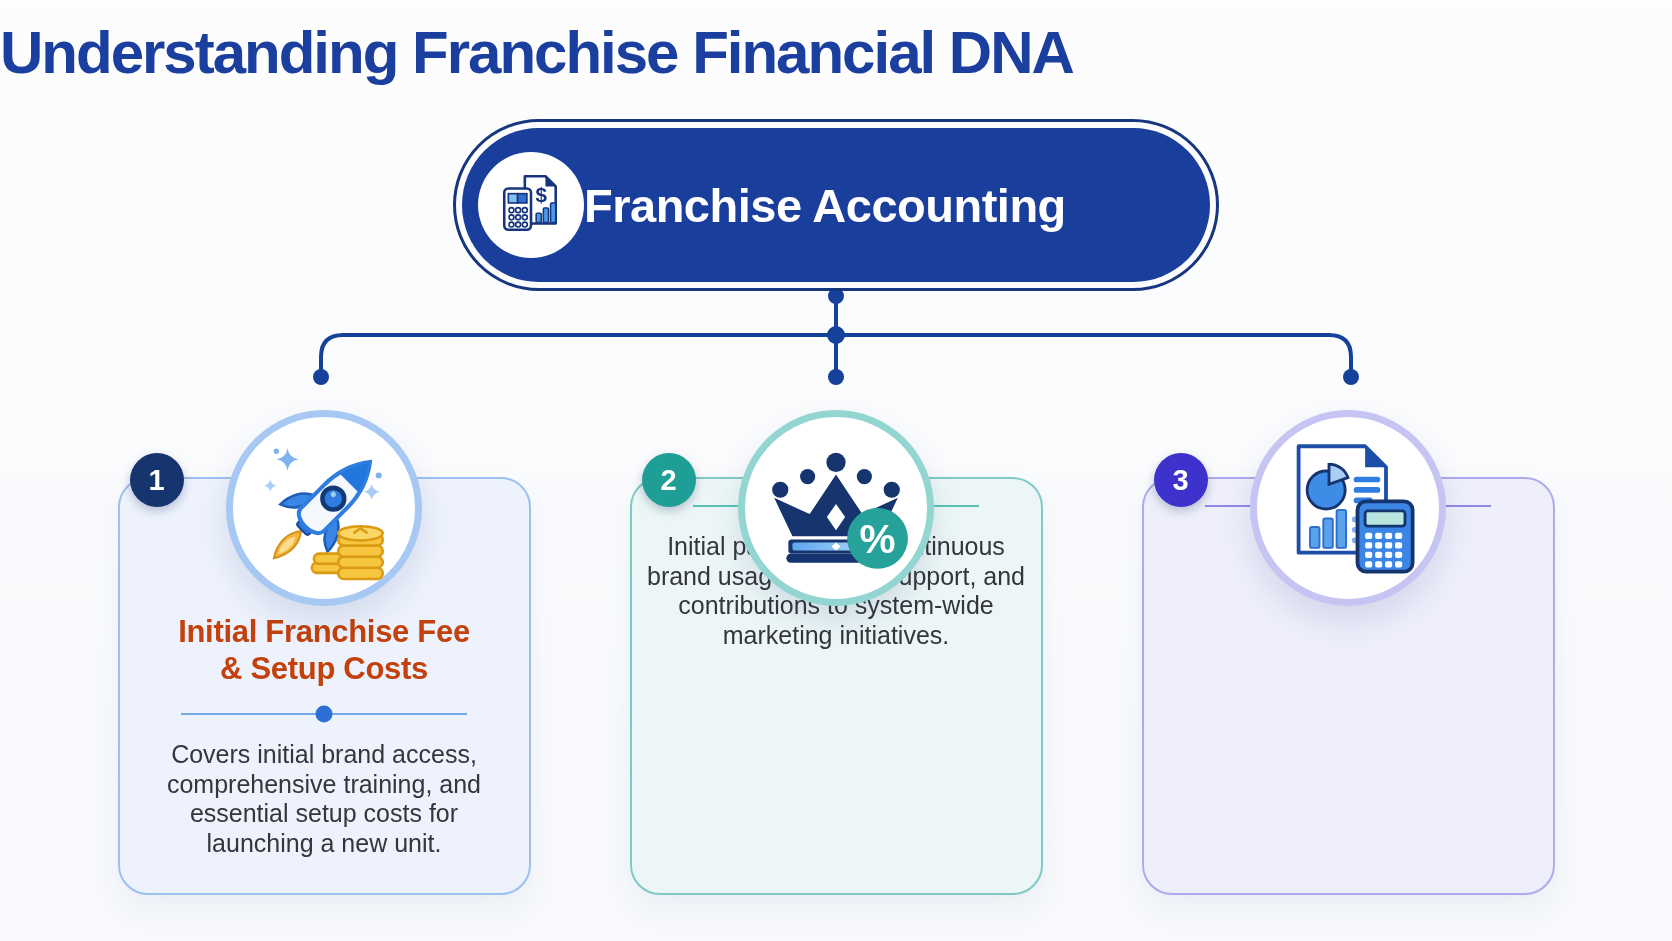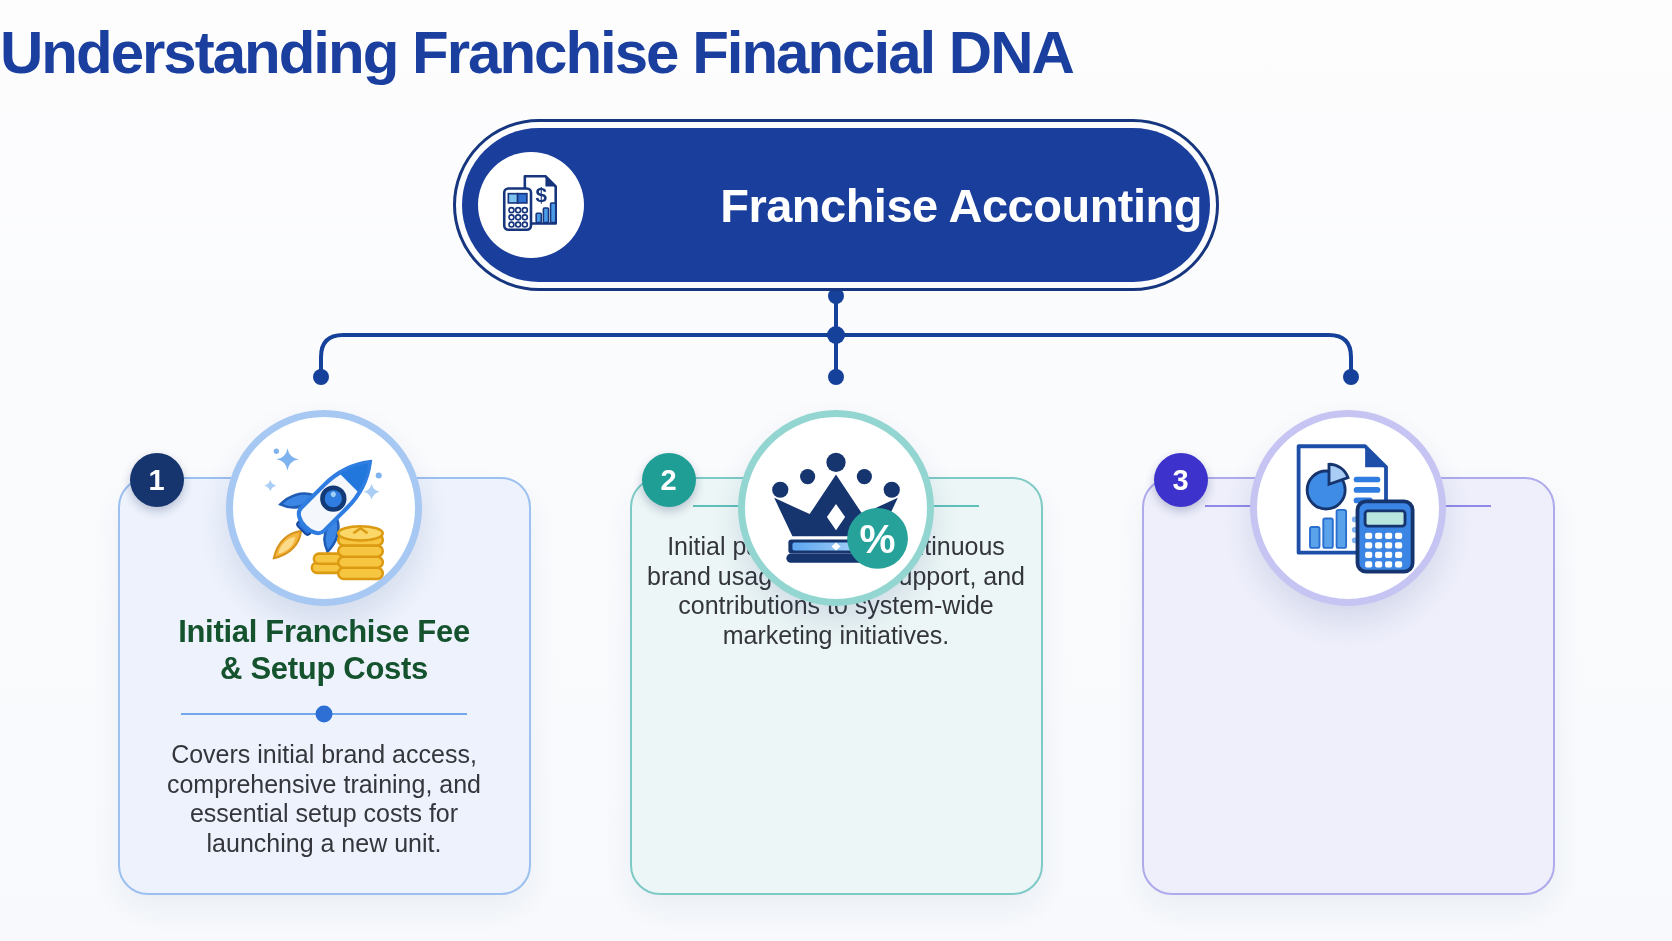--- a/index.html
+++ b/index.html
@@ -22,22 +22,22 @@
   }
   .pill{
     width:100%;height:100%;background:#1a3e9c;border-radius:100px;
     display:flex;align-items:center;
   }
   .pill-icon-circle{
     flex:none;width:106px;height:106px;margin-left:16px;border-radius:50%;
     background:#fff;display:flex;align-items:center;justify-content:center;
   }
   .pill-label{
-    flex:1;text-align:right;color:#ffffff;font-size:47px;font-weight:700;
-    letter-spacing:-0.5px;padding-right:8px;
+    flex:1;text-align:left;color:#ffffff;font-size:47px;font-weight:700;
+    letter-spacing:-0.5px;padding-right:16px;
   }
   
   .connector{position:absolute;top:0;left:0;z-index:0;}
   
   .cards{
     position:absolute;top:477px;left:0;right:0;
     display:flex;justify-content:center;gap:99px;z-index:1;
   }
   .card{
     position:relative;width:413px;height:418px;box-sizing:border-box;
@@ -55,21 +55,21 @@
   }
   .icon-ring{
     position:absolute;top:-69px;left:50%;transform:translateX(-50%);
     width:182px;height:182px;border-radius:50%;background:#ffffff;
     border:7px solid var(--ring,#a6c8f2);
     display:flex;align-items:center;justify-content:center;z-index:2;
     box-shadow:0 16px 30px rgba(30,60,120,0.12);
   }
   .card-title{
     margin:134px 8px 0;font-size:31px;line-height:37px;font-weight:700;
-    color:#14532d;letter-spacing:-0.3px;white-space:pre-line;
+    color:#c2410c;letter-spacing:-0.3px;white-space:pre-line;
   }
   .divider{
     position:relative;width:286px;height:2px;margin:26px auto 0;
     background:var(--divider-line,#74a9e9);
   }
   .divider-dot{
     position:absolute;left:50%;top:50%;transform:translate(-50%,-50%);
     width:17px;height:17px;border-radius:50%;background:var(--accent,#2e6fd6);
   }
   .card-desc{

